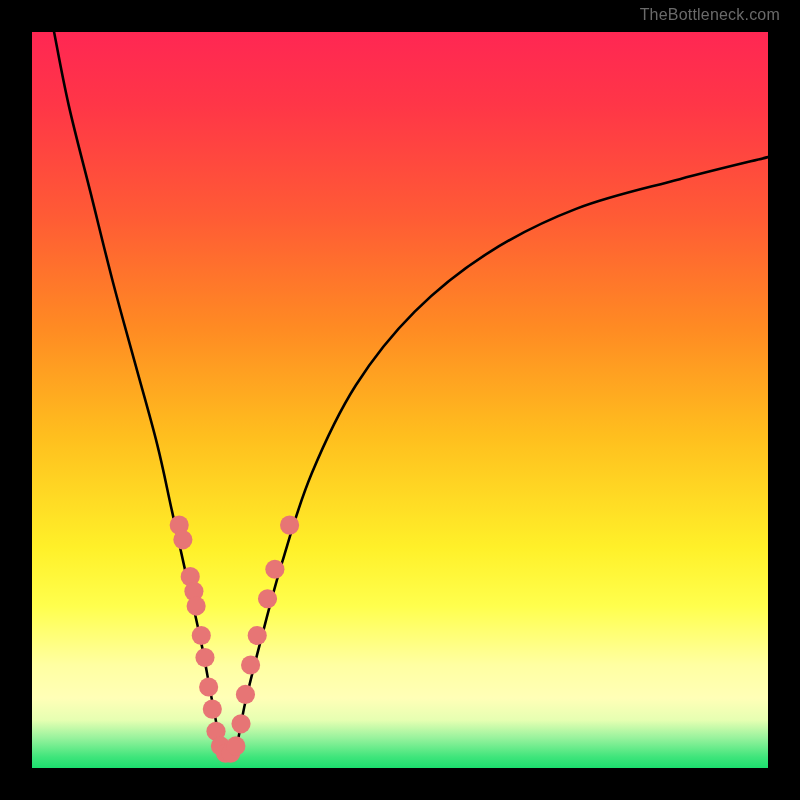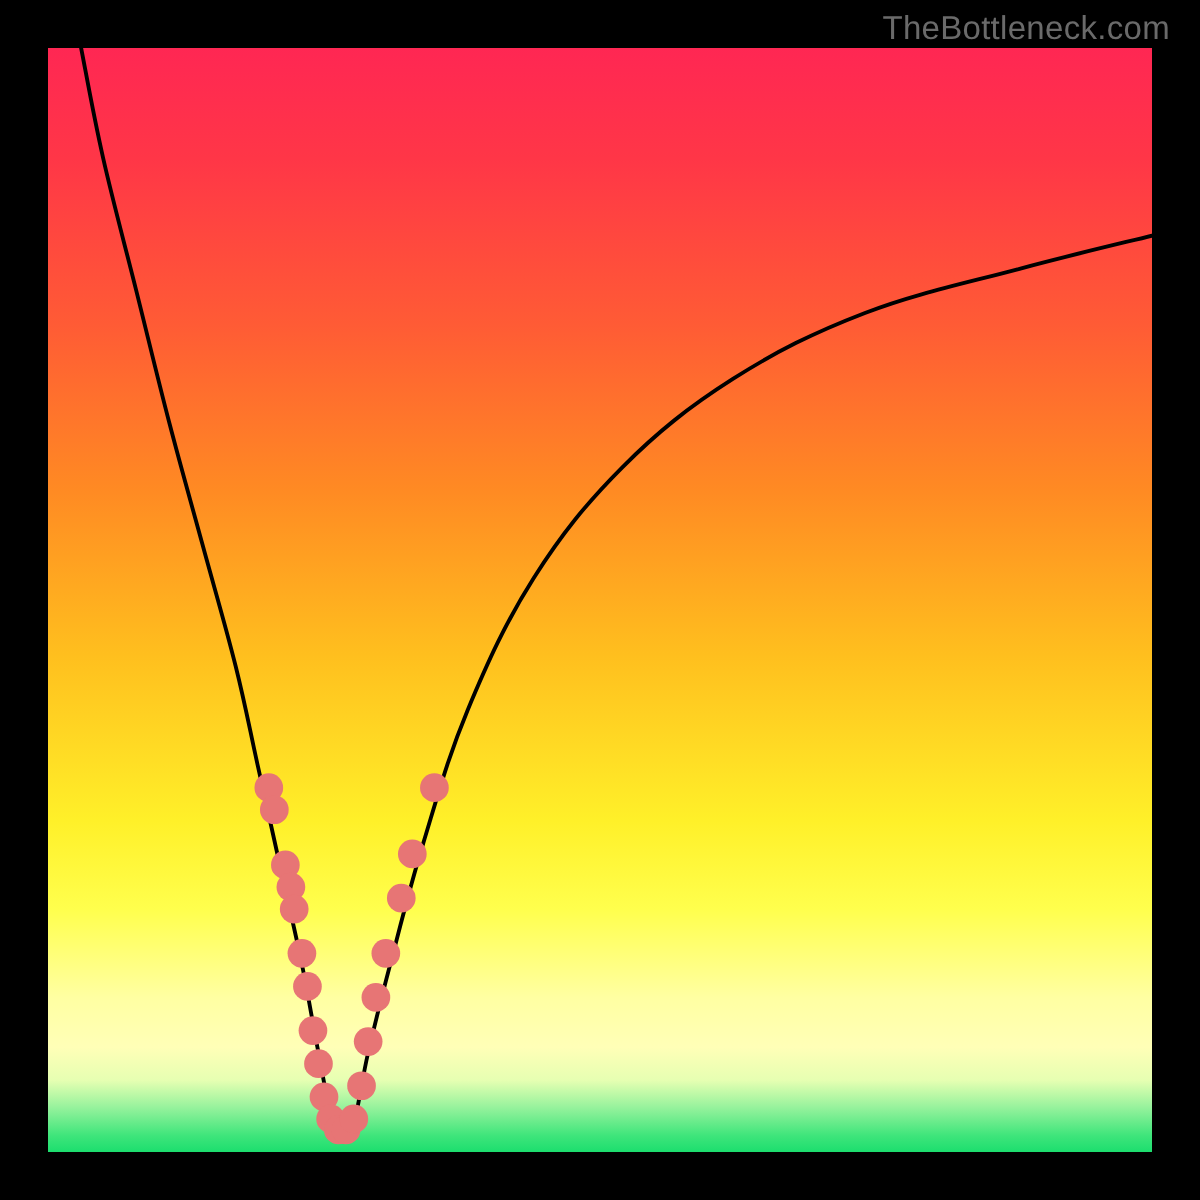--- a/index.html
+++ b/index.html
@@ -39,21 +39,21 @@
     left: 0;
     top: 0;
     width: 100%;
     height: 100%;
   }
   .attribution {
     position: absolute;
     top: 6px;
     right: 20px;
     color: #6a6a6a;
-    font-size: 22px;
+    font-size: 16px;
     letter-spacing: 0.2px;
     font-weight: 500;
   }
 </style>
 </head>
 <body>
 
 <div class="frame">
 
   <div class="attribution">TheBottleneck.com</div>

